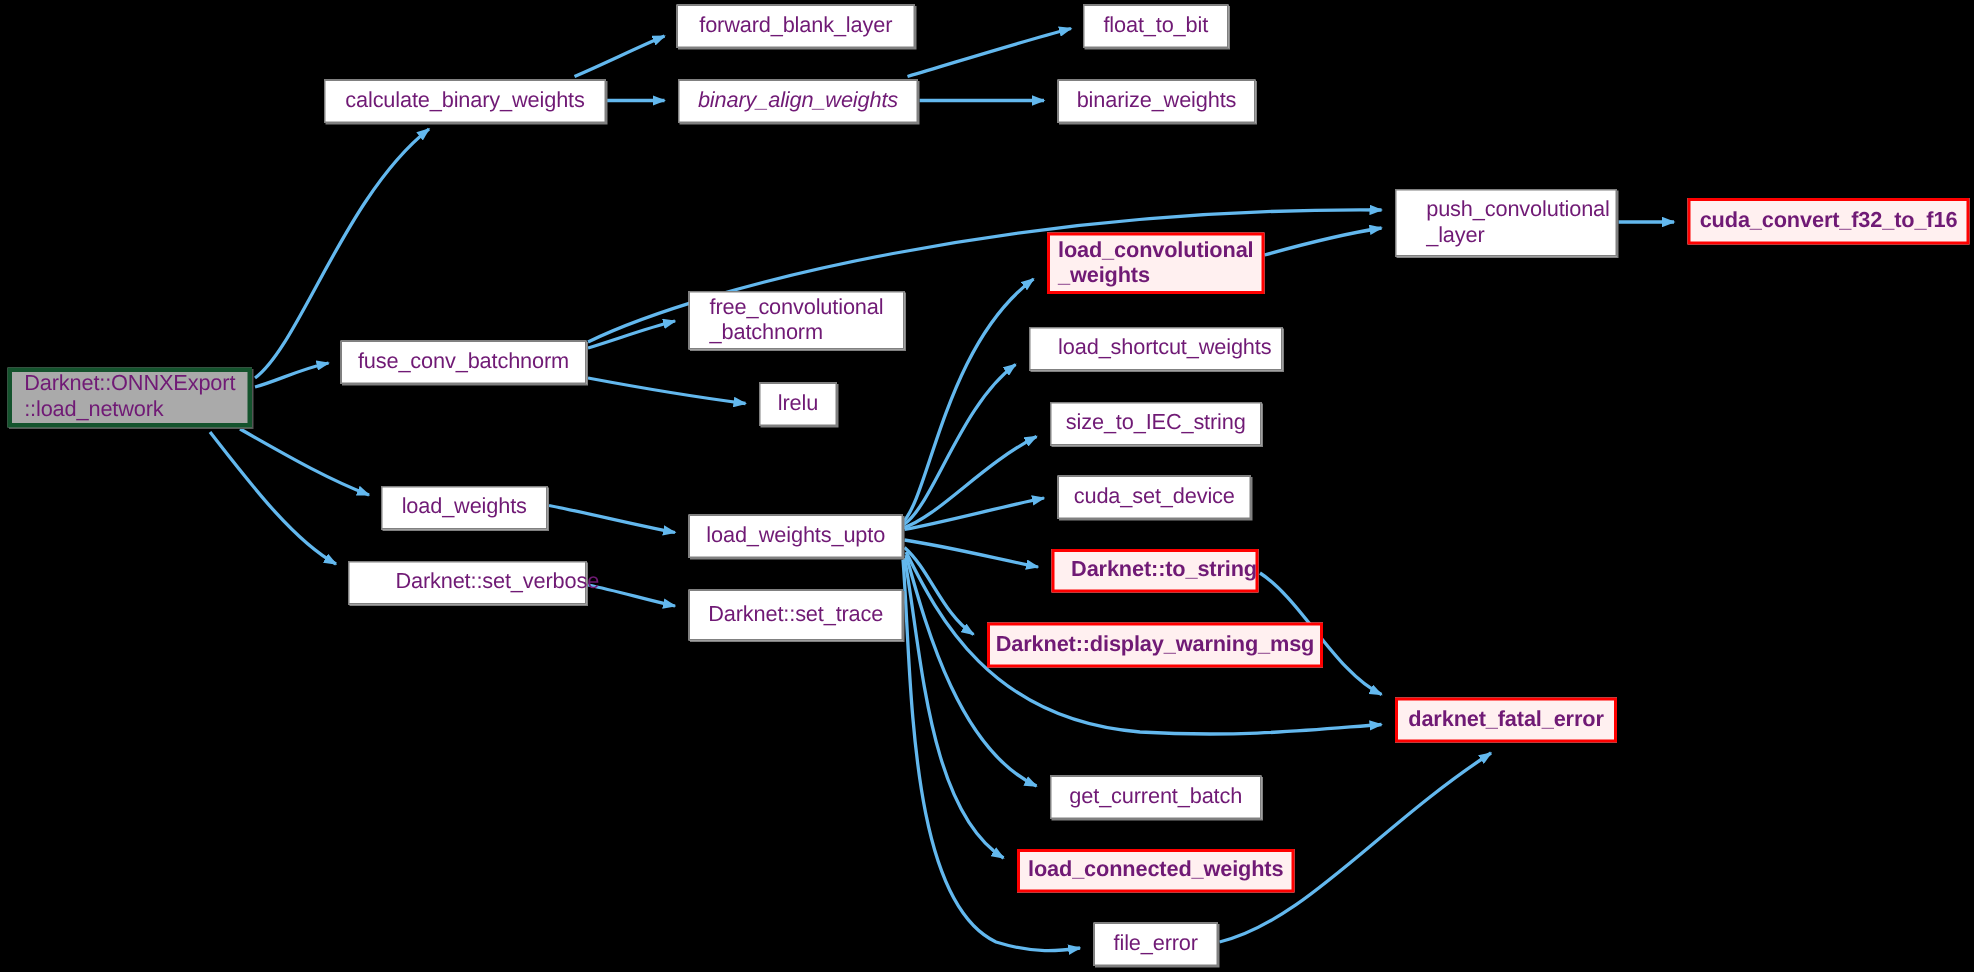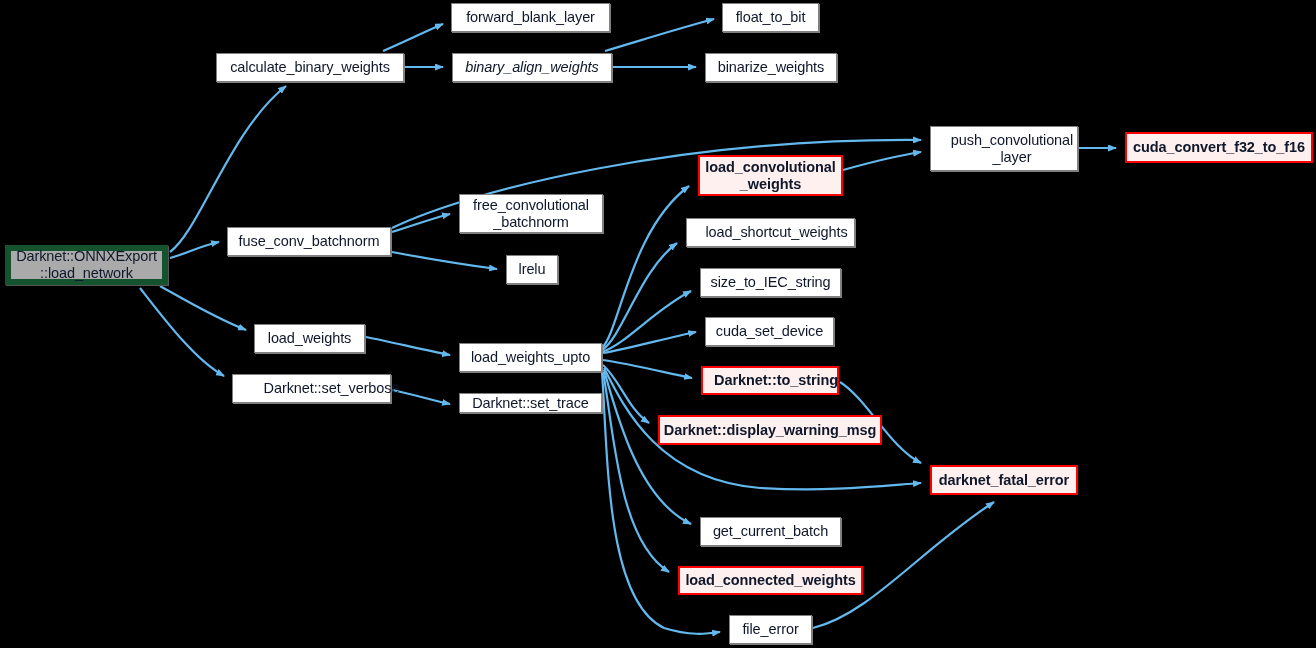--- a/index.html
+++ b/index.html
@@ -21,36 +21,35 @@
     top: 0;
     width: 1316px;
     height: 648px;
   }
   .node {
     position: absolute;
     box-sizing: border-box;
     display: flex;
     align-items: center;
     justify-content: center;
-    text-align: center;
     font-family: "Liberation Sans", sans-serif;
     font-size: 14.5px;
     line-height: 17px;
-    color: #0f172a;
+    color: #701a75;
     white-space: pre-line;
     letter-spacing: -0.1px;
   }
   .node.normal {
     background: #ffffff;
     border: 1px solid #808080;
     box-shadow: 1px 1px 0 0 #808080;
   }
   .node.root {
     background: #aaaaaa;
-    border: 6px solid #14532d;
+    border: 3px solid #14532d;
     box-shadow: 1px 1px 0 0 #555555;
   }
   .node.danger {
     background: #fff0f0;
     border: 2px solid #ff0000;
     font-weight: bold;
   }
 </style>
 </head>
 <body>
@@ -110,19 +109,19 @@
       <div class="node danger" style="left: 698px; top: 155px; width: 145px; height: 41px;"><span>load_convolutional
 _weights</span></div>
       <div class="node normal" style="left: 686px; top: 218px; width: 169px; height: 29px; padding-left: 12px;"><span>load_shortcut_weights</span></div>
       <div class="node normal" style="left: 700px; top: 268px; width: 141px; height: 29px;"><span>size_to_IEC_string</span></div>
       <div class="node normal" style="left: 705px; top: 317px; width: 129px; height: 29px;"><span>cuda_set_device</span></div>
       <div class="node danger" style="left: 701px; top: 366px; width: 138px; height: 29px; padding-left: 12px;"><span>Darknet::to_string</span></div>
       <div class="node danger" style="left: 658px; top: 415px; width: 224px; height: 30px;"><span>Darknet::display_warning_msg</span></div>
       <div class="node normal" style="left: 254px; top: 324px; width: 111px; height: 29px;"><span>load_weights</span></div>
       <div class="node normal" style="left: 459px; top: 343px; width: 143px; height: 29px;"><span>load_weights_upto</span></div>
       <div class="node normal" style="left: 232px; top: 374px; width: 159px; height: 29px; padding-left: 40px;"><span>Darknet::set_verbose</span></div>
-      <div class="node normal" style="left: 459px; top: 393px; width: 143px; height: 20px;"><span>Darknet::set_trace</span></div>
+      <div class="node normal" style="left: 459px; top: 393px; width: 143px; height: 34px;"><span>Darknet::set_trace</span></div>
       <div class="node danger" style="left: 930px; top: 465px; width: 148px; height: 30px;"><span>darknet_fatal_error</span></div>
       <div class="node normal" style="left: 700px; top: 517px; width: 141px; height: 29px;"><span>get_current_batch</span></div>
       <div class="node danger" style="left: 678px; top: 566px; width: 185px; height: 29px;"><span>load_connected_weights</span></div>
       <div class="node normal" style="left: 729px; top: 615px; width: 83px; height: 29px;"><span>file_error</span></div>
     </div>
 </div>
 
 </body></html>

